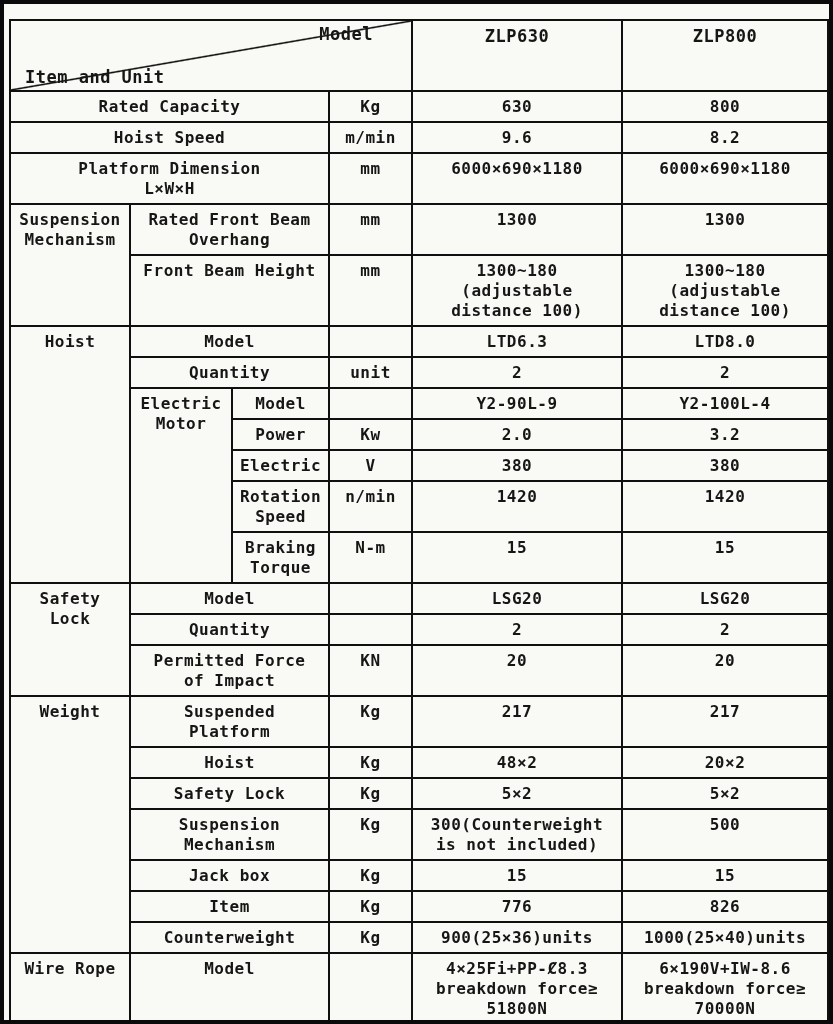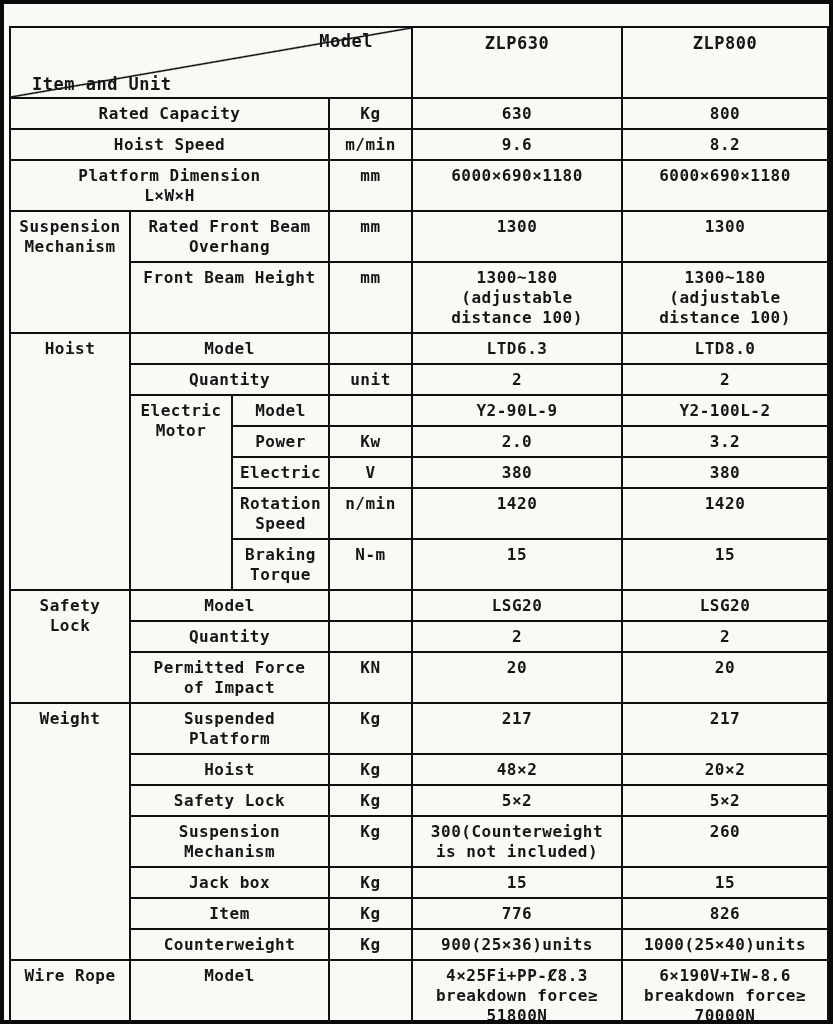--- a/index.html
+++ b/index.html
@@ -2,21 +2,21 @@
 <html><head>
 <meta charset="utf-8">
 <style>
   html,body{margin:0;padding:0;background:#e8e8e4;}
   .page{
     position:relative;
     width:833px;height:1024px;
     box-sizing:border-box;
     background:#f9f9f5;
     border:4px solid #0a0a0a;
-    padding:22px 6px 0 5px;
+    padding:15px 6px 0 5px;
     font-family:"DejaVu Sans Mono","Liberation Mono",monospace;
     font-weight:bold;
     color:#161616;
     overflow:hidden;
   }
   table.spec{
     border-collapse:collapse;
     table-layout:fixed;
     width:818px;
   }
@@ -43,21 +43,21 @@
     position:relative;
     height:50px;
     padding:0;
     background-image:linear-gradient(to bottom right,
       transparent calc(50% - 1.4px),
       #141414 calc(50% - 0.2px),
       #141414 calc(50% + 0.2px),
       transparent calc(50% + 1.4px));
   }
   th.diag .corner-top{position:absolute;top:3px;right:38px;font-size:17px;}
-  th.diag .corner-bottom{position:absolute;bottom:3px;left:21px;font-size:17px;}
+  th.diag .corner-bottom{position:absolute;bottom:3px;left:14px;font-size:17px;}
   td.c{vertical-align:top;padding-top:6px;}
   td.mid{vertical-align:middle;}
   td.u{font-size:15px;}
   td.sm{font-size:13.5px;line-height:17px;letter-spacing:0.2px;margin-left:22px;}
   td.vl{text-align:center;}
 </style>
 </head>
 <body>
 
 <div class="page">
@@ -131,21 +131,21 @@
           <td class="u">unit</td>
           <td class="v">2</td>
           <td class="v">2</td>
         </tr>
         <tr>
           <td rowspan="5" class="c">Electric
 Motor</td>
           <td class="l">Model</td>
           <td class="u"></td>
           <td class="v">Y2-90L-9</td>
-          <td class="v">Y2-100L-2</td>
+          <td class="v">Y2-100L-4</td>
         </tr>
         <tr>
           <td class="l">Power</td>
           <td class="u">Kw</td>
           <td class="v">2.0</td>
           <td class="v">3.2</td>
         </tr>
         <tr>
           <td class="l">Electric</td>
           <td class="u">V</td>
@@ -206,21 +206,21 @@
           <td class="u">Kg</td>
           <td class="v">5×2</td>
           <td class="v">5×2</td>
         </tr>
         <tr>
           <td colspan="2" class="l">Suspension
 Mechanism</td>
           <td class="u">Kg</td>
           <td class="v sm vl">300(Counterweight
 is not included)</td>
-          <td class="v">260</td>
+          <td class="v">500</td>
         </tr>
         <tr>
           <td colspan="2" class="l">Jack box</td>
           <td class="u">Kg</td>
           <td class="v">15</td>
           <td class="v">15</td>
         </tr>
         <tr>
           <td colspan="2" class="l">Item</td>
           <td class="u">Kg</td>

